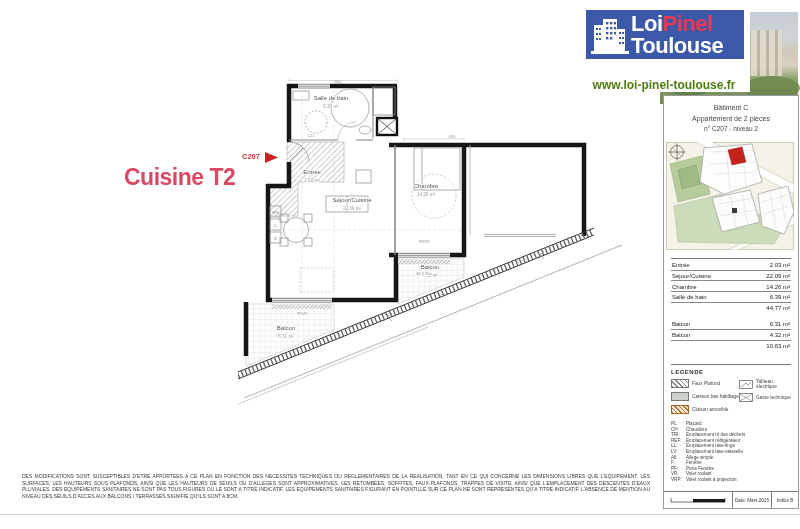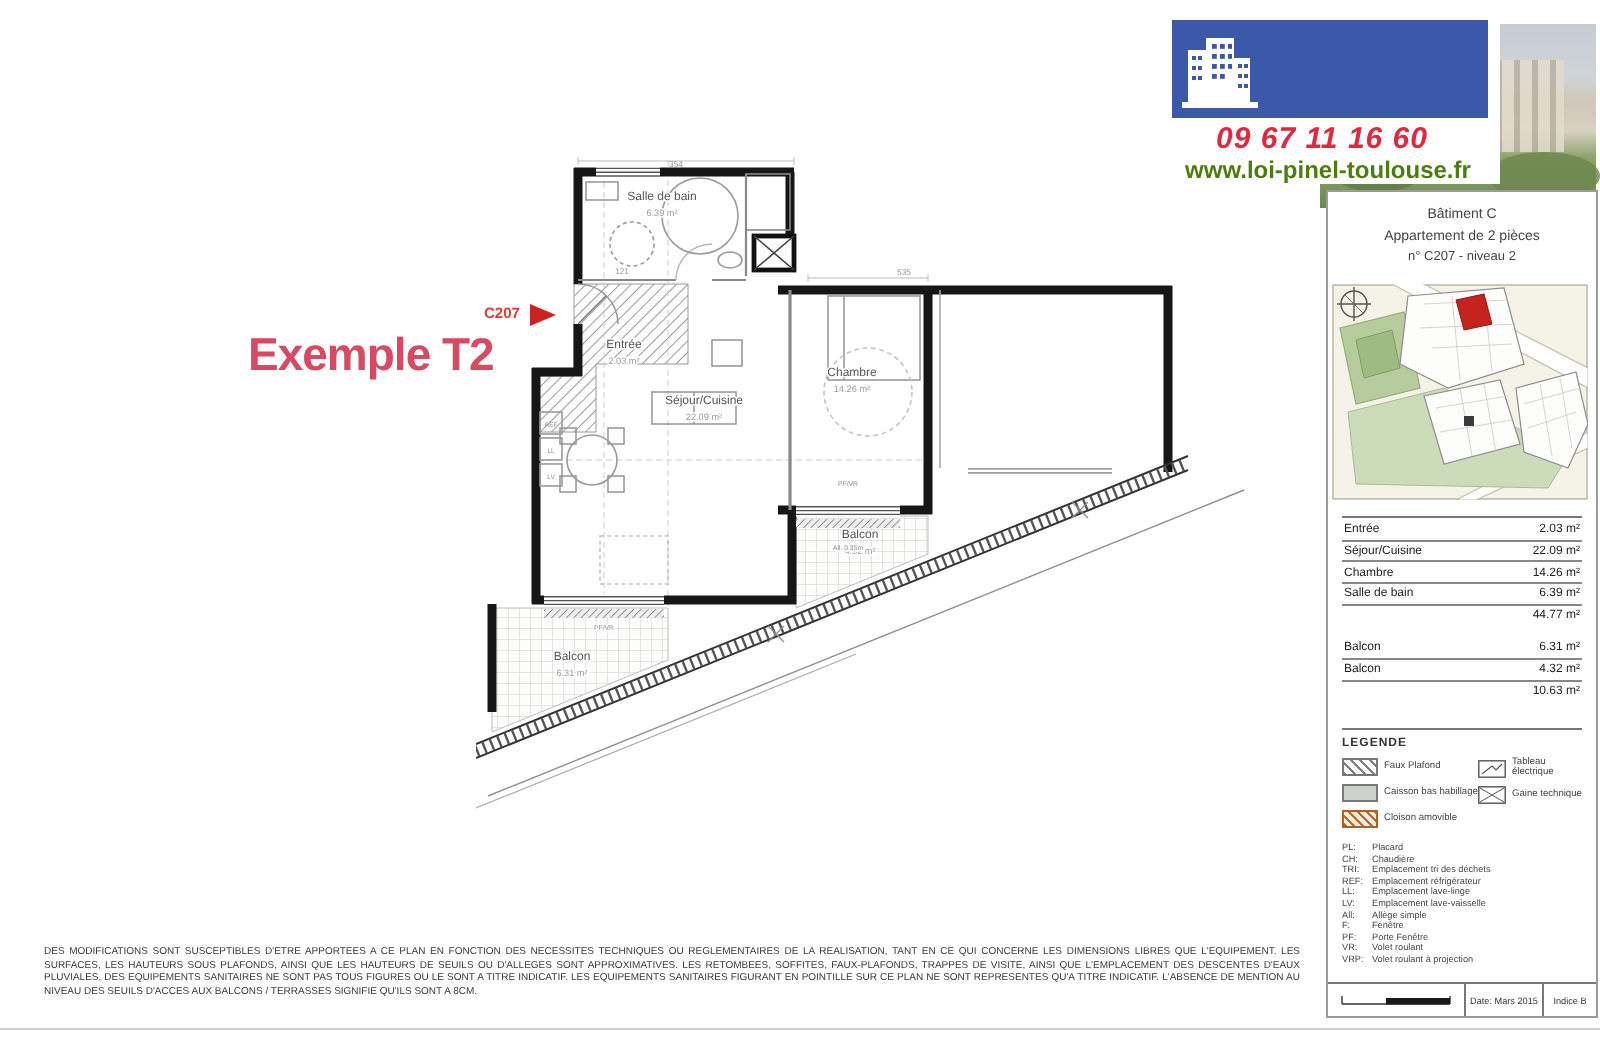--- a/index.html
+++ b/index.html
@@ -99,26 +99,29 @@
             <rect x="19" y="22" width="2.4" height="2.4"></rect>
           <rect x="28" y="17" width="2" height="2"></rect>
             <rect x="31" y="17" width="2" height="2"></rect>
           <rect x="28" y="22" width="2" height="2"></rect>
             <rect x="31" y="22" width="2" height="2"></rect>
           <rect x="28" y="27" width="2" height="2"></rect>
             <rect x="31" y="27" width="2" height="2"></rect>
         </g>
         <rect x="0" y="36" width="38" height="3" fill="#fff"></rect>
       </svg>
+      <div id="logo-text">
+        <div class="l1"><span class="w">Loi</span><span class="r">Pinel</span></div>
+        <div class="l2">Toulouse</div>
+      </div>
     </div>
-    <div id="phone">09 67 11 16 60</div>
     <div id="site-url">www.loi-pinel-toulouse.fr</div>
   </div>
 
-  <div id="example-label">Exemple T2</div>
+  <div id="example-label">Cuisine T2</div>
 
   <svg id="floorplan" width="400" height="330" viewBox="0 0 400 330">
     <defs>
       <pattern id="hatch" width="4" height="4" patternUnits="userSpaceOnUse" patternTransform="rotate(45)">
         <rect width="4" height="4" fill="#ffffff"></rect>
           <line x1="0" y1="0" x2="0" y2="4" stroke="#9a9a9a" stroke-width="1"></line>
       </pattern>
       <pattern id="tile" width="5.5" height="5.5" patternUnits="userSpaceOnUse">
         <rect width="5.5" height="5.5" fill="#fdfdfc"></rect>
         <path d="M5.5,0 V5.5 H0" fill="none" stroke="#cccccc" stroke-width="0.5"></path>

